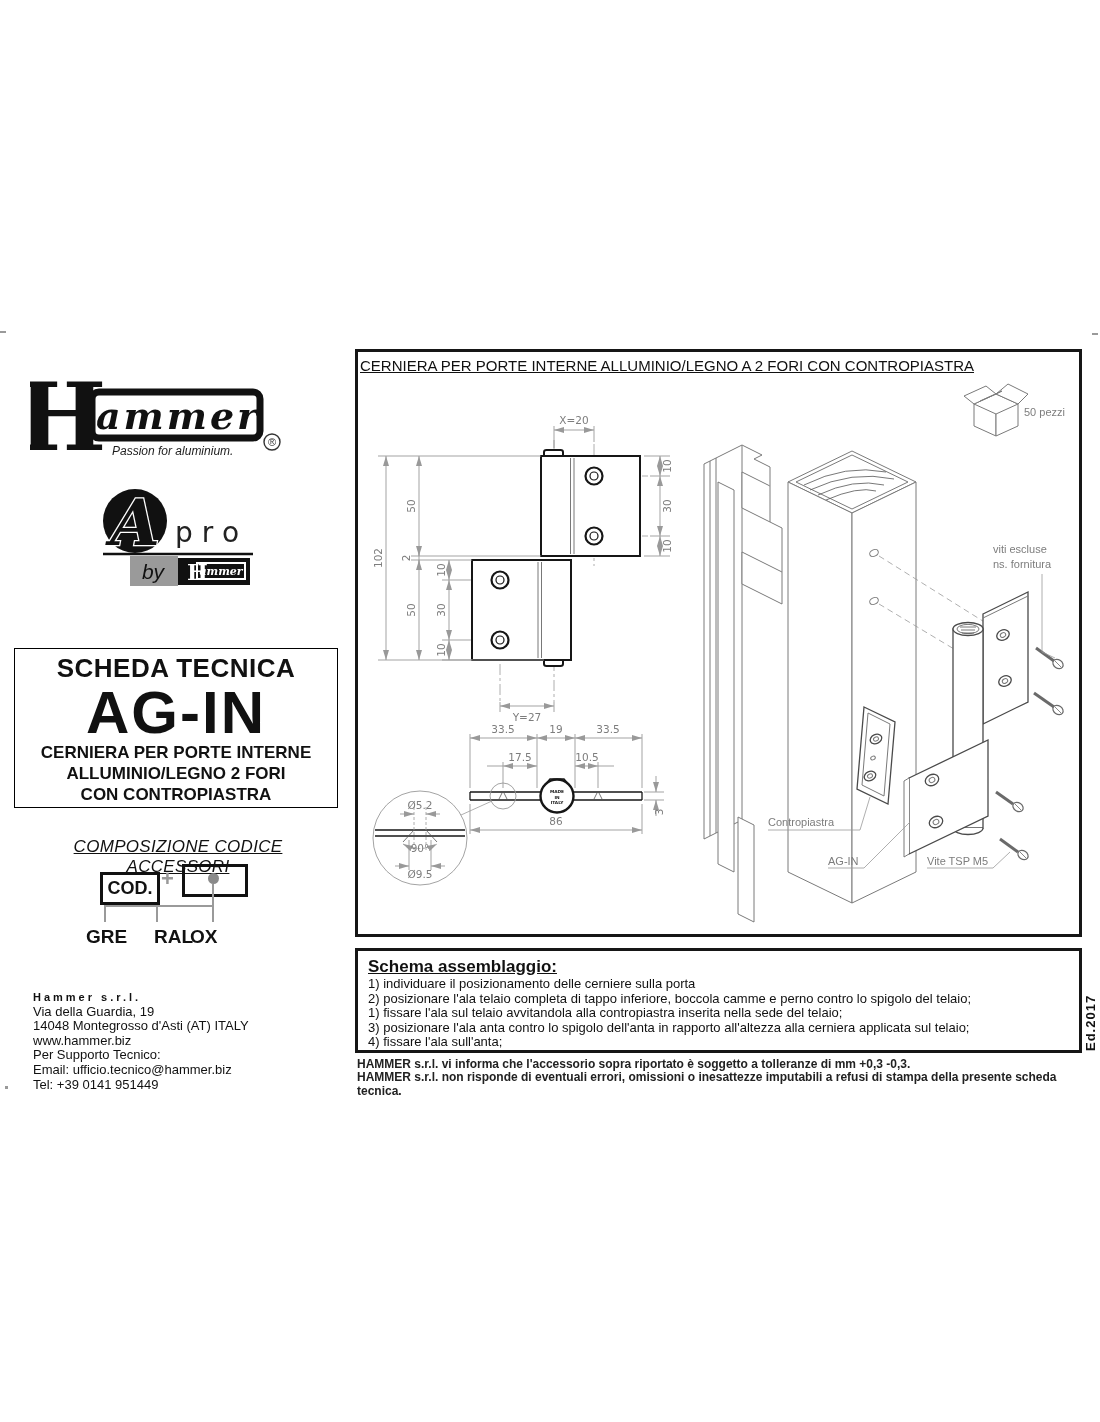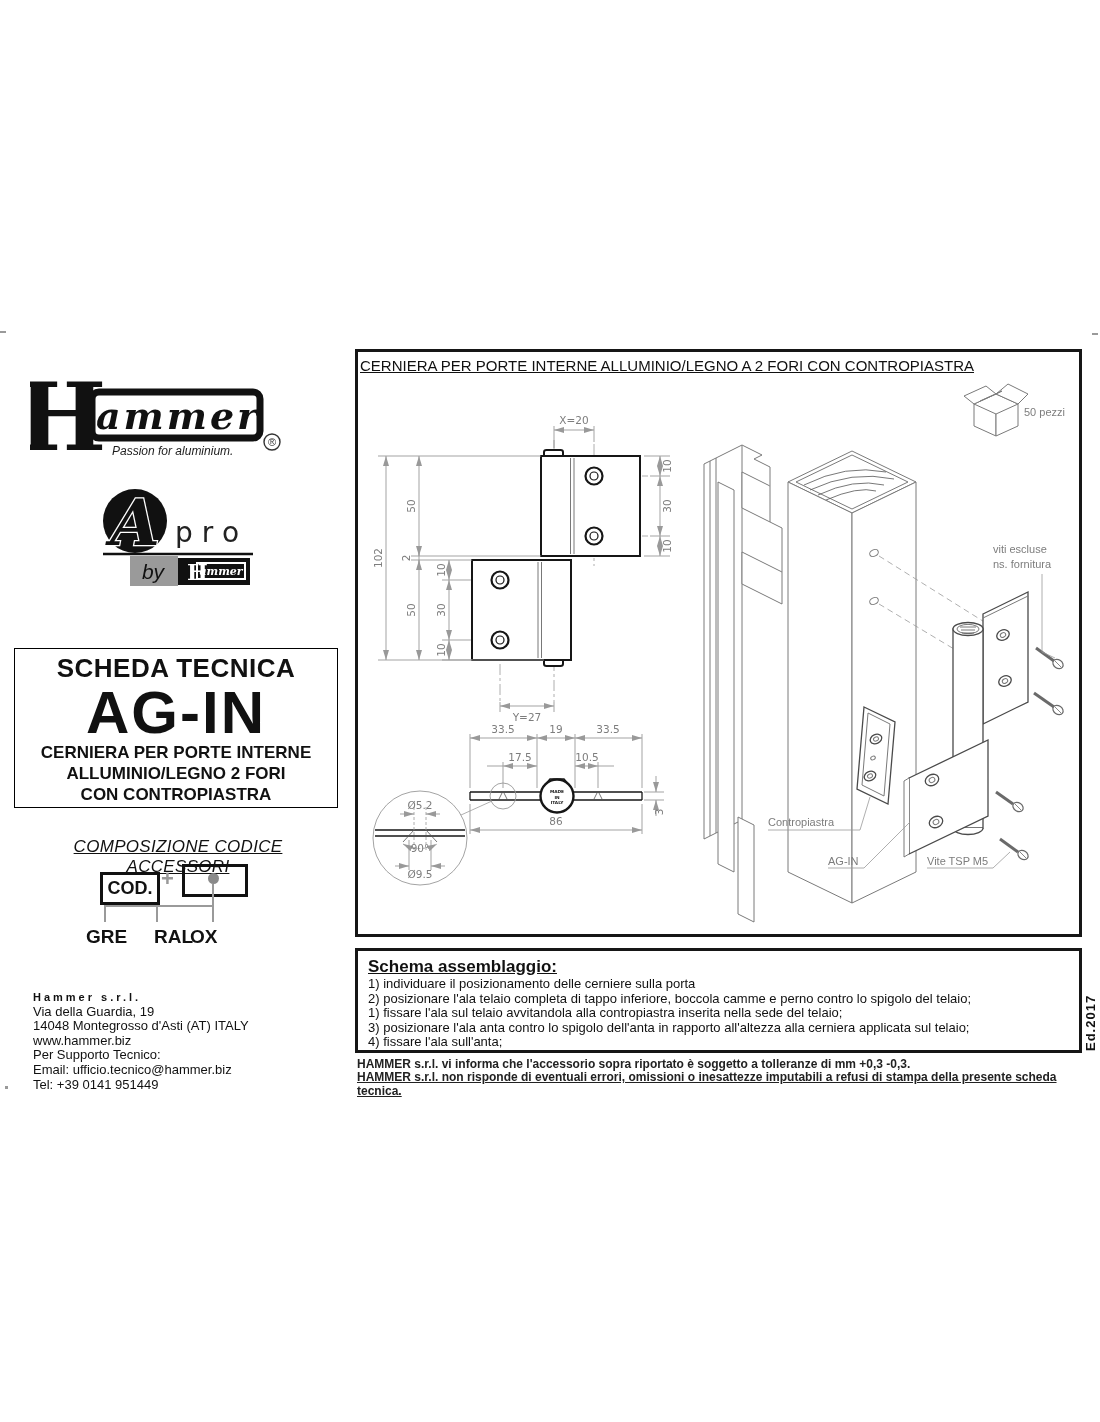--- a/index.html
+++ b/index.html
@@ -380,17 +380,17 @@
   <div class="abs" id="schemabox">
     <div class="stitle">Schema assemblaggio:</div>
     <div class="step">1) individuare il posizionamento delle cerniere sulla porta</div>
     <div class="step">2) posizionare l'ala telaio completa di tappo inferiore, boccola camme e perno contro lo spigolo del telaio;</div>
     <div class="step">1) fissare l'ala sul telaio avvitandola alla contropiastra inserita nella sede del telaio;</div>
     <div class="step">3) posizionare l'ala anta contro lo spigolo dell'anta in rapporto all'altezza alla cerniera applicata sul telaio;</div>
     <div class="step">4) fissare l'ala sull'anta;</div>
   </div>
 
   <div class="abs fineprint" style="top:1057px;">HAMMER s.r.l. vi informa che l'accessorio sopra riportato è soggetto a tolleranze di mm +0,3 -0,3.</div>
-  <div class="abs fineprint" style="top:1070px;text-decoration:underline;">HAMMER s.r.l. non risponde di eventuali errori, omissioni o inesattezze imputabili a refusi di stampa della presente scheda tecnica.</div>
+  <div class="abs fineprint" style="top:1070px;">HAMMER s.r.l. non risponde di eventuali errori, omissioni o inesattezze imputabili a refusi di stampa della presente scheda tecnica.</div>
 
   <div class="abs" id="edition">Ed.2017</div>
 
 </div>
 
 </body></html>

